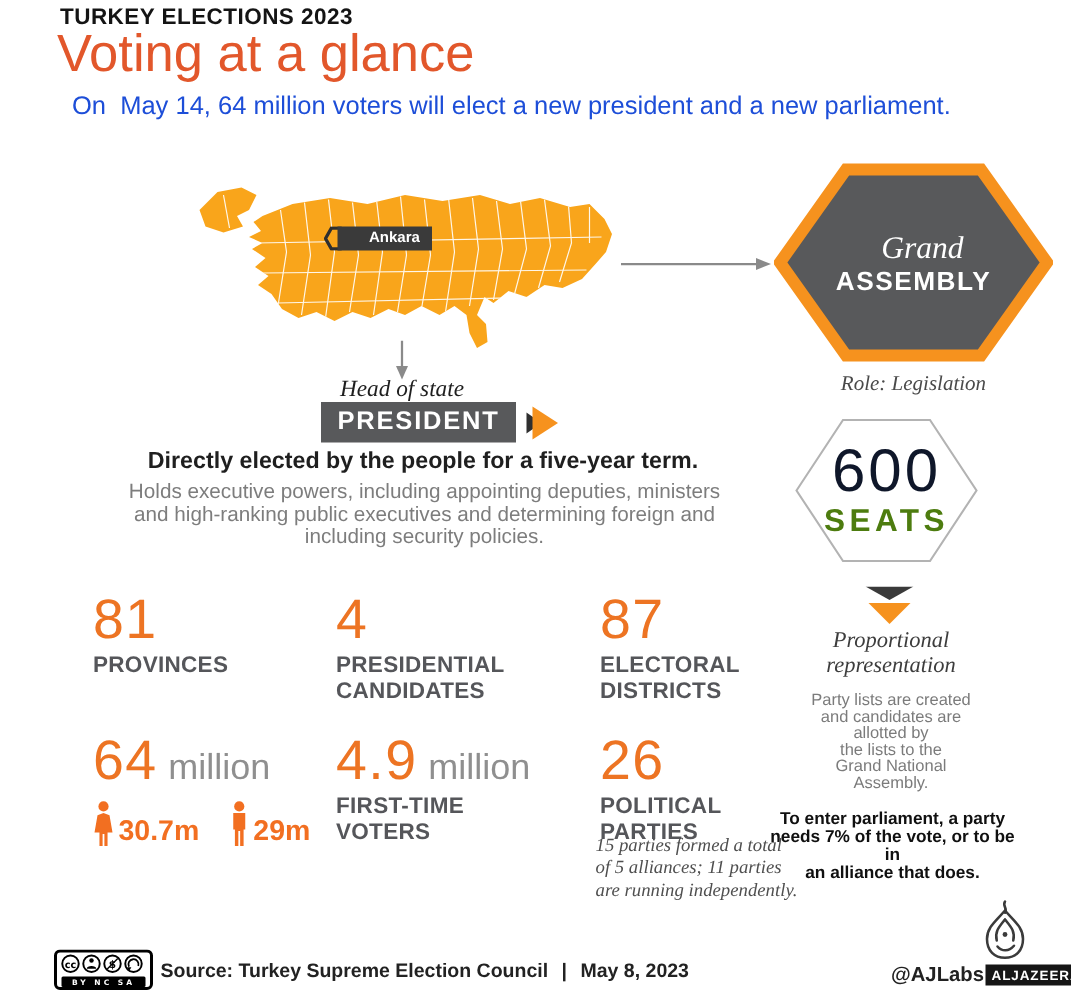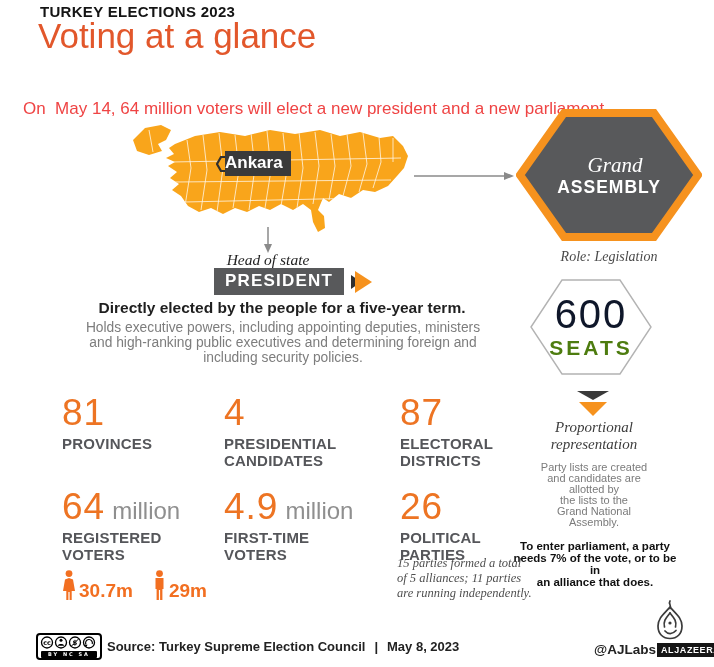--- a/index.html
+++ b/index.html
@@ -2,26 +2,26 @@
 <html><head>
 <meta charset="utf-8">
 <style>
   html,body{margin:0;padding:0;background:#fff;}
   .page{position:relative;width:714px;height:667px;background:#ffffff;
         font-family:"Liberation Sans", sans-serif;overflow:hidden;color:#1a1a1a;}
   .abs{position:absolute;}
   
   .kicker{left:40px;top:3px;font-size:15px;font-weight:bold;letter-spacing:.3px;color:#141414;}
   .title{left:38px;top:16px;font-size:35px;font-weight:500;color:#E2572B;line-height:40px;}
-  .subtitle{left:23px;top:61px;font-size:17px;color:#ef4444;white-space:pre-wrap;margin-top:38px;}
+  .subtitle{left:48px;top:61px;font-size:17px;color:#1d4ed8;white-space:pre-wrap;}
   
   .map-svg{left:125px;top:118px;}
   .ankara{left:216px;top:151px;display:flex;align-items:center;}
-  .ankara .box{background:#3a3a3a;color:#fff;font-size:17px;font-weight:bold;
-               padding:2px 8px 3px 0;margin-left:-7px;}
+  .ankara .box{background:#3a3a3a;color:#fff;font-size:10px;font-weight:bold;
+               padding:2px 8px 3px 21px;margin-left:-7px;}
   .arrow-right{left:412px;top:168px;}
   .arrow-down{left:260px;top:227px;}
   
   .gna-text{left:516px;top:108px;width:186px;height:134px;display:flex;flex-direction:column;
             align-items:center;justify-content:center;text-align:center;color:#fff;}
   .gna-grand{font-family:"Liberation Serif", serif;font-style:italic;font-size:21px;line-height:24px;margin-left:12px;}
   .gna-line{font-size:17.5px;font-weight:bold;letter-spacing:1px;line-height:20px;}
   .role{left:516px;top:249px;width:186px;text-align:center;
         font-family:"Liberation Serif", serif;font-style:italic;font-size:14px;color:#4a4a4a;}
   
@@ -184,21 +184,20 @@
   <div class="stat" style="left:400px;top:393px;">
     <div class="stat-value">87</div>
     <div class="stat-label" style="width:110px;">ELECTORAL DISTRICTS</div>
   </div>
 
   <div class="stat" style="left:62px;top:487px;">
     <div class="stat-value-row">
       <span class="stat-value">64</span>
       <span class="stat-suffix">million</span>
     </div>
-    <div class="stat-label" style="width:115px;">REGISTERED VOTERS</div>
     <div class="voter-icons">
       <div class="voter-item">
         <svg width="14" height="31" viewBox="0 0 14 31">
           <circle cx="7" cy="3.6" r="3.4" fill="#F26F21"></circle>
           <path d="M7,8 L11,9.5 L13,21 L9.7,21 L9.7,30 L7.6,30 L7.6,22 L6.4,22 L6.4,30 L4.3,30 L4.3,21 L1,21 L3,9.5 Z" fill="#F26F21"></path>
         </svg>
         <span class="voter-count">30.7m</span>
       </div>
       <div class="voter-item">
         <svg width="13" height="31" viewBox="0 0 13 31">

